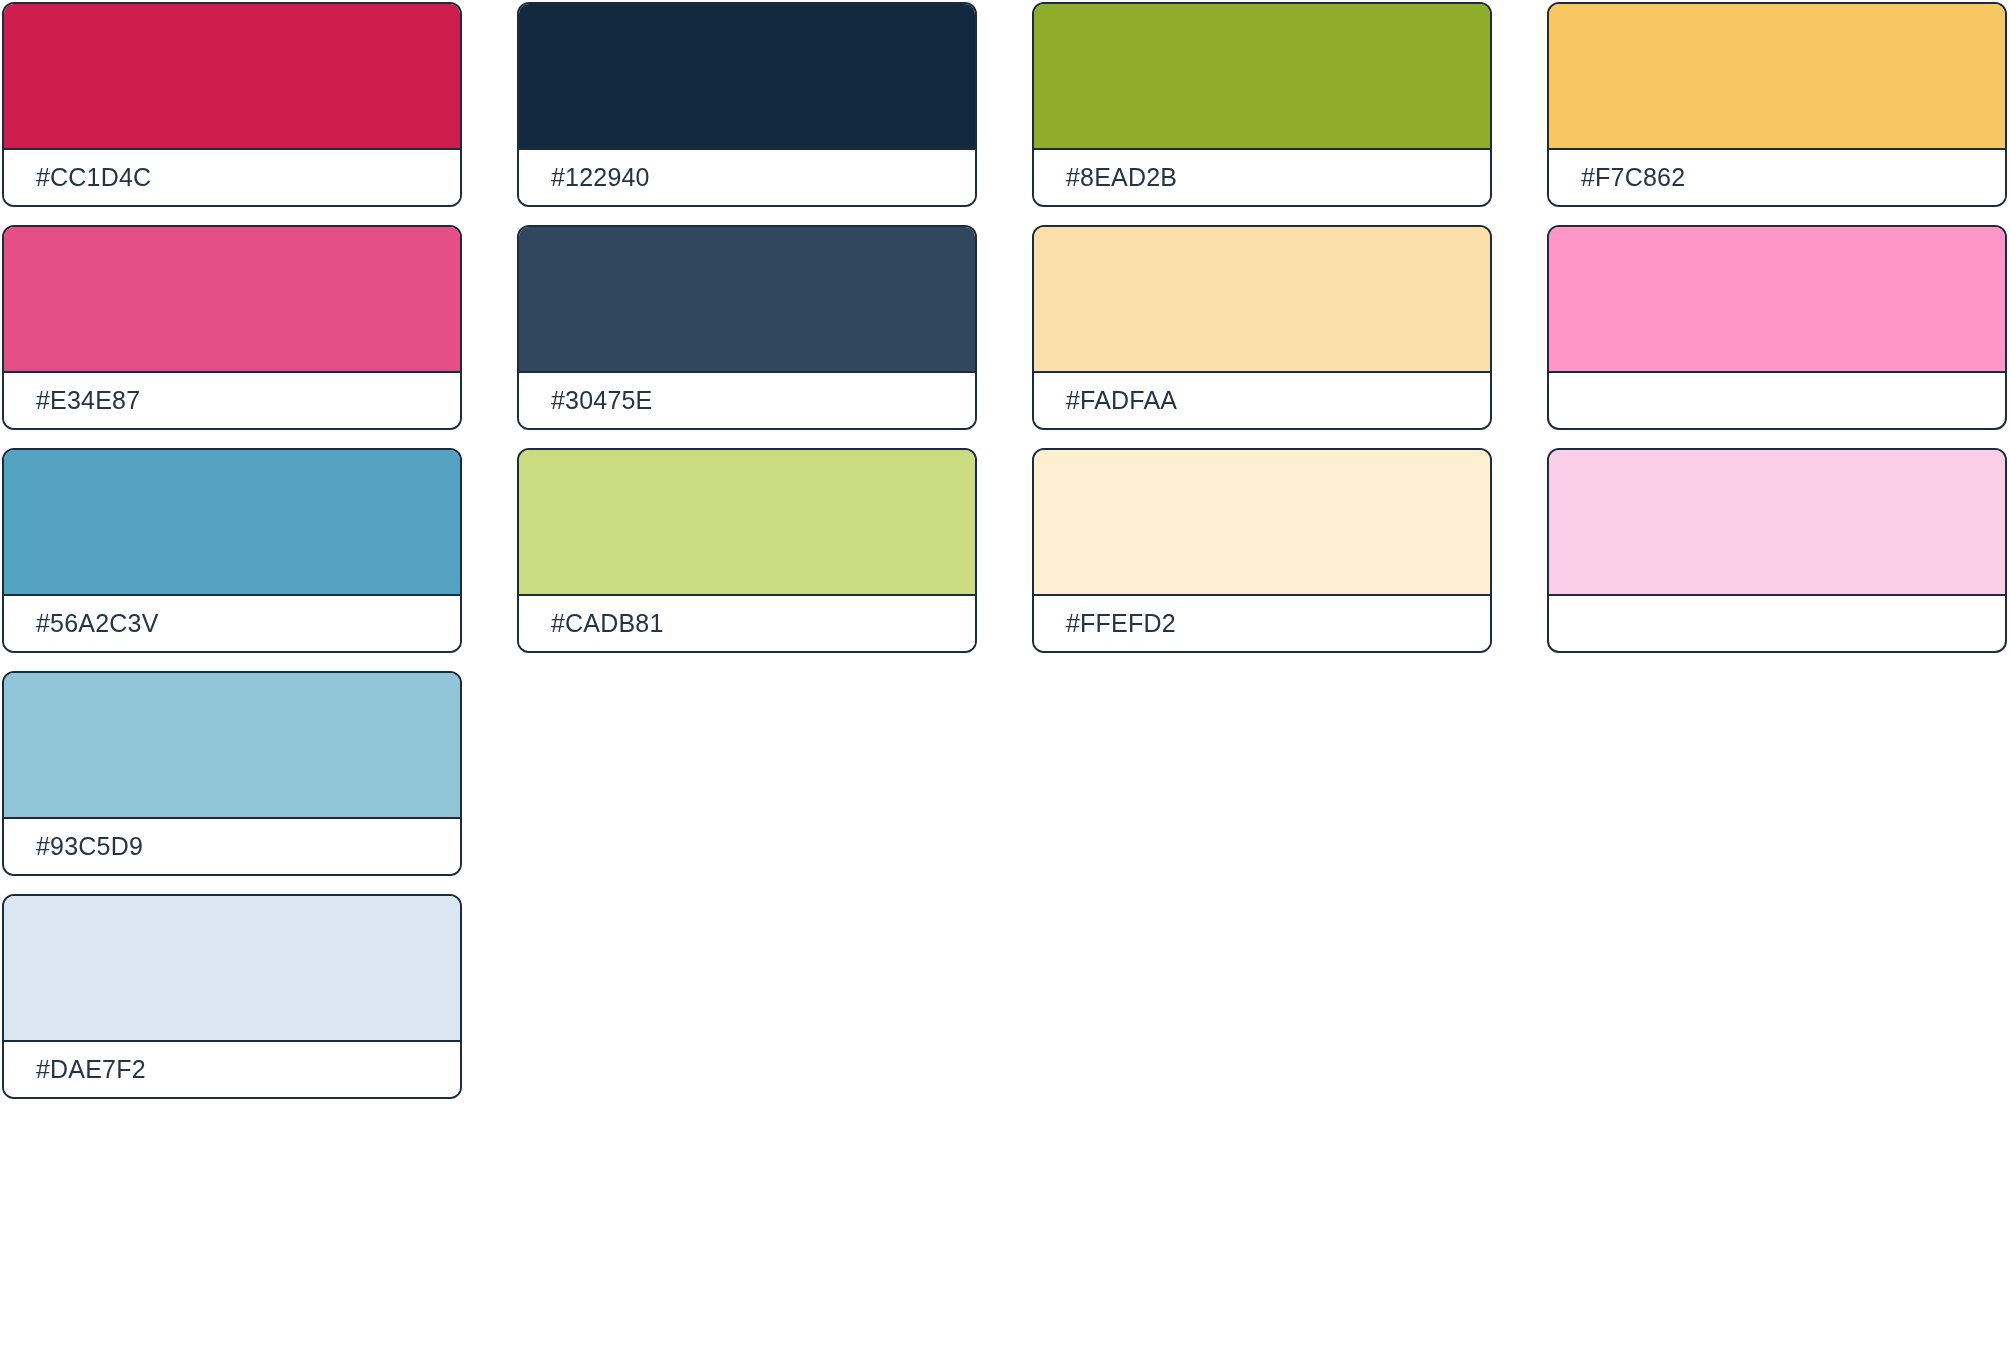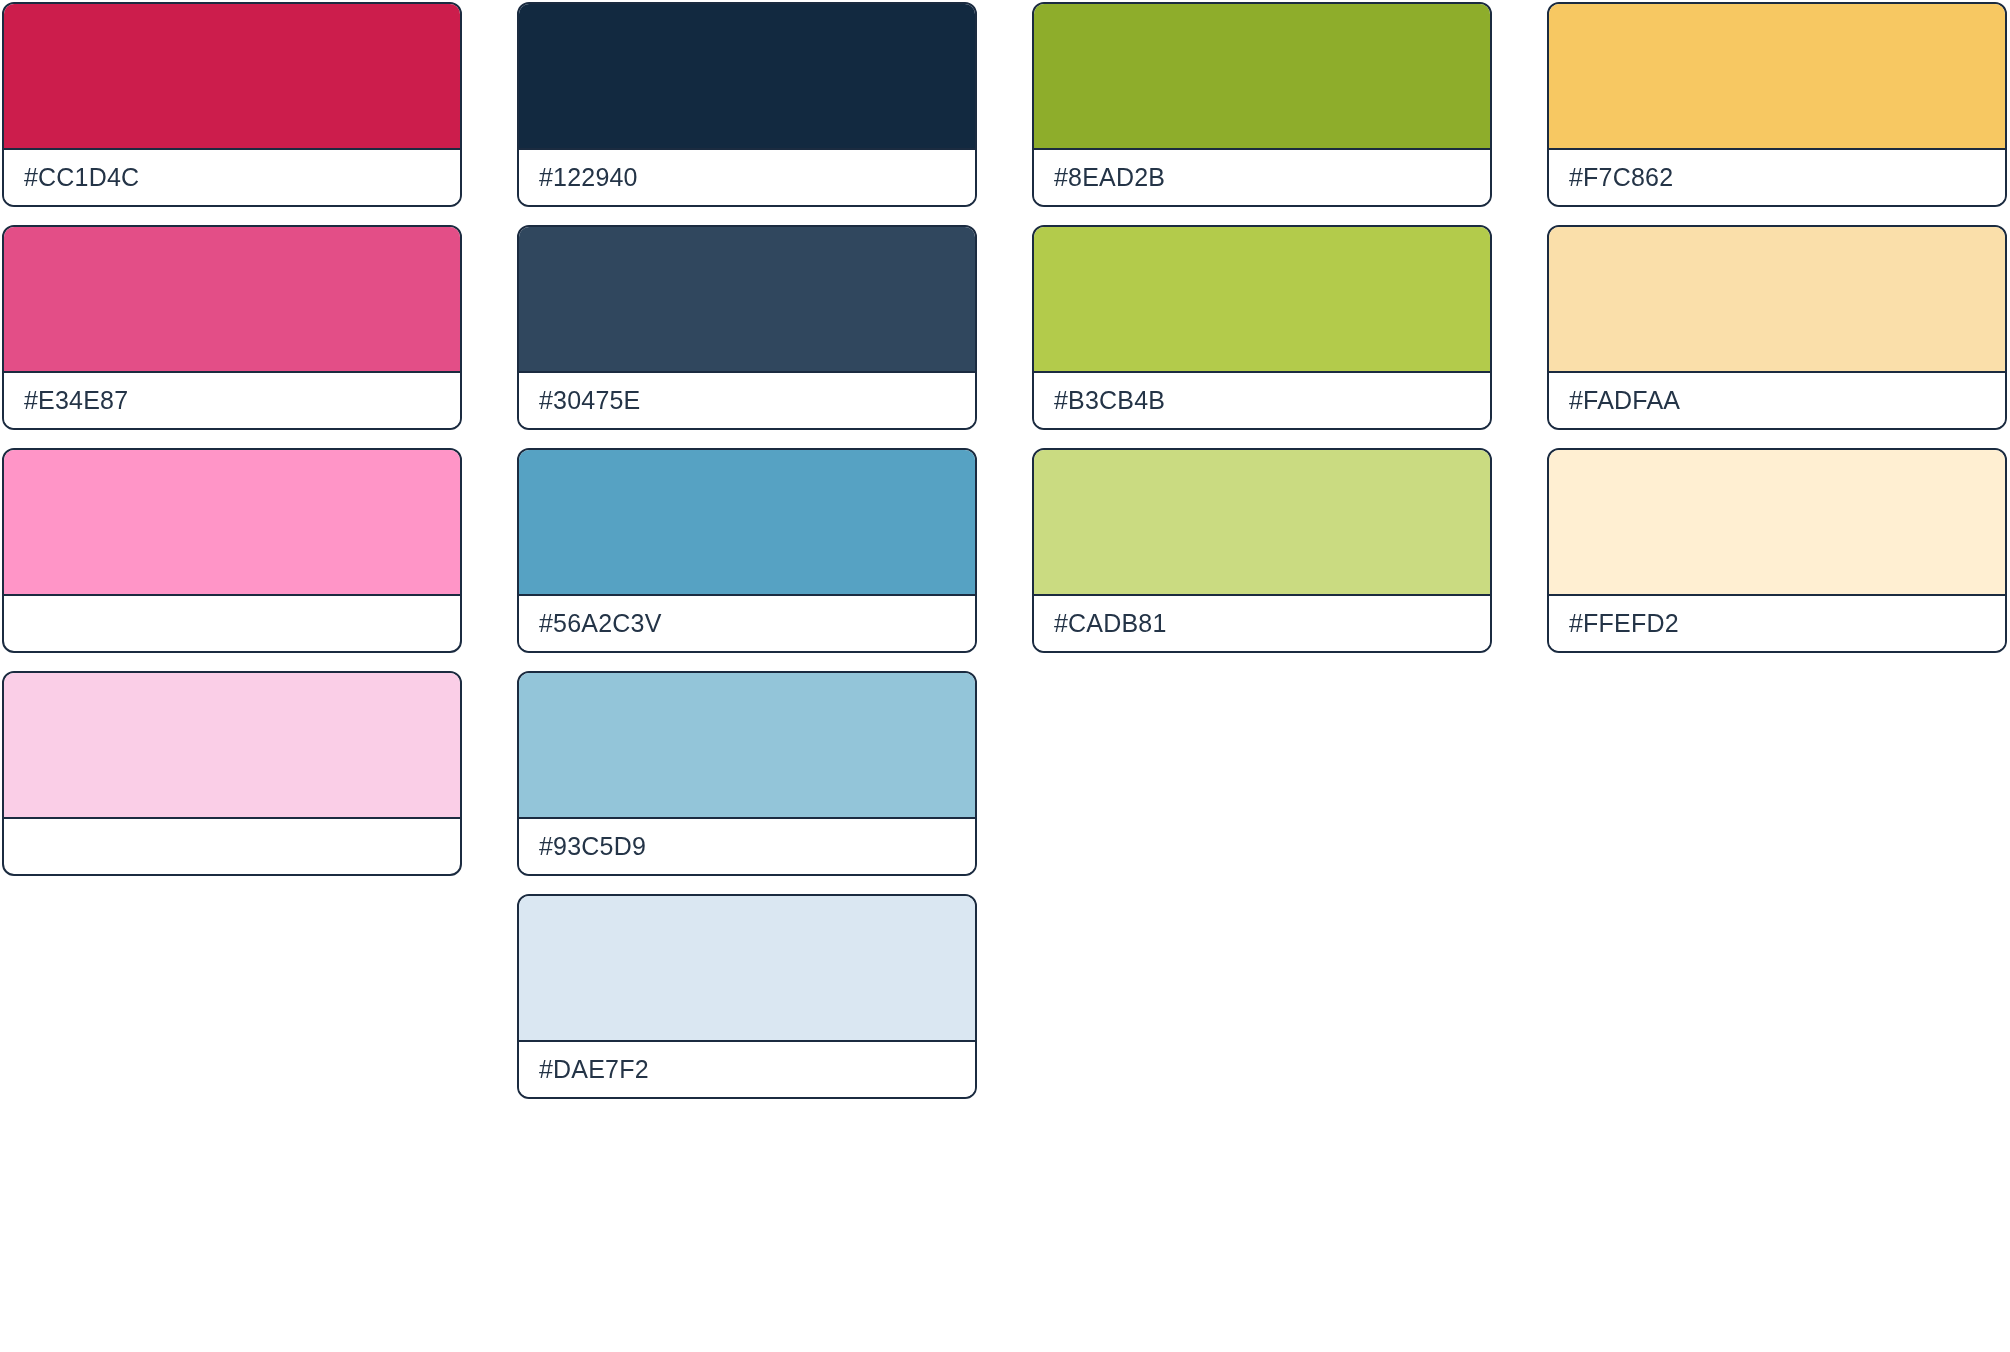--- a/index.html
+++ b/index.html
@@ -47,21 +47,21 @@
     width: 100%;
     border-bottom: 2.5px solid #1b2b40;
     box-sizing: border-box;
   }
 
   .swatch-label-strip {
     flex: 1 1 auto;
     background: #ffffff;
     display: flex;
     align-items: center;
-    padding-left: 20px;
+    padding-left: 32px;
     box-sizing: border-box;
   }
 
   .swatch-label {
     font-family: "Liberation Sans", "DejaVu Sans", sans-serif;
     font-size: 25px;
     font-weight: 400;
     letter-spacing: 0.2px;
     color: #243447;
     white-space: nowrap;
@@ -107,26 +107,20 @@
         <span class="swatch-label">#E34E87</span>
       </div>
     </div>
     <div class="swatch-card">
       <div class="swatch-color" style="background-color: rgb(48, 71, 94);"></div>
       <div class="swatch-label-strip">
         <span class="swatch-label">#30475E</span>
       </div>
     </div>
     <div class="swatch-card">
-      <div class="swatch-color" style="background-color: rgb(179, 203, 75);"></div>
-      <div class="swatch-label-strip">
-        <span class="swatch-label">#B3CB4B</span>
-      </div>
-    </div>
-    <div class="swatch-card">
       <div class="swatch-color" style="background-color: rgb(250, 223, 170);"></div>
       <div class="swatch-label-strip">
         <span class="swatch-label">#FADFAA</span>
       </div>
     </div>
     <div class="swatch-card">
       <div class="swatch-color" style="background-color: rgb(255, 149, 199);"></div>
     </div>
     <div class="swatch-card">
       <div class="swatch-color" style="background-color: rgb(86, 162, 195);"></div>

